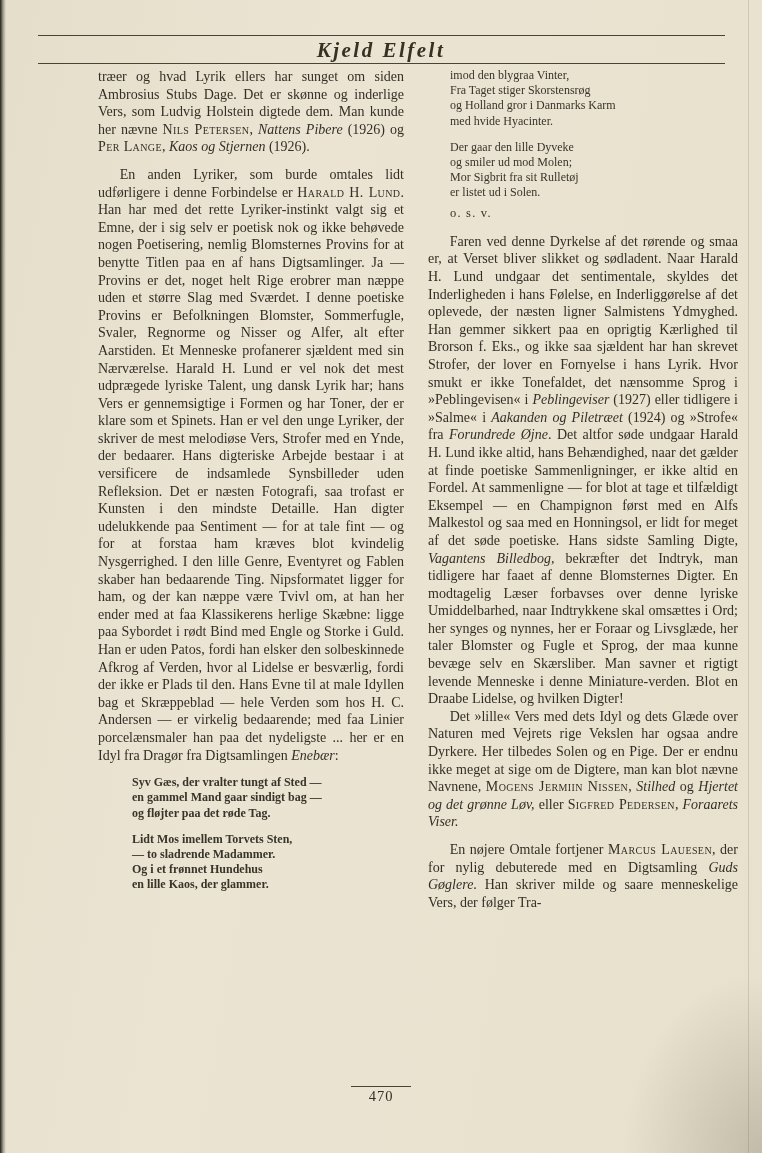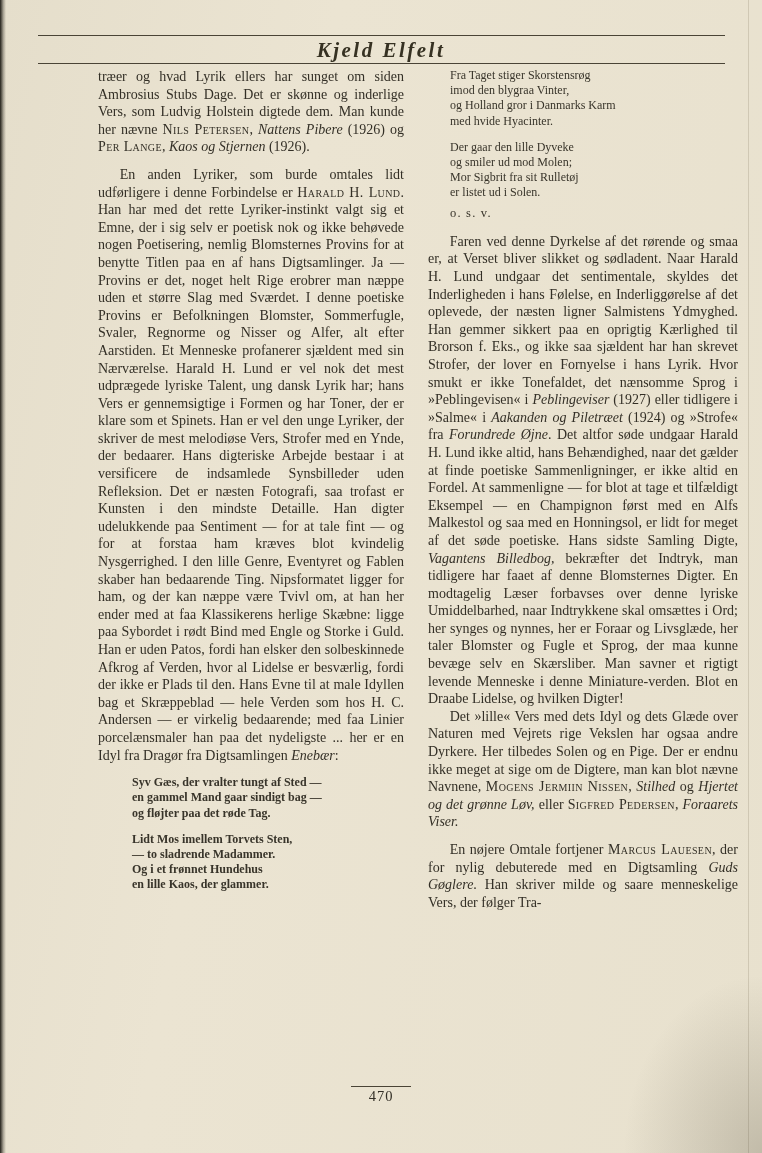--- a/index.html
+++ b/index.html
@@ -105,22 +105,22 @@
             <div class="verse-line">Lidt Mos imellem Torvets Sten,</div>
             <div class="verse-line">— to sladrende Madammer.</div>
             <div class="verse-line">Og i et frønnet Hundehus</div>
             <div class="verse-line">en lille Kaos, der glammer.</div>
           </div>
         </div>
     </div>
     <div class="col-right">
       <div class="verse verse-right">
           <div class="stanza">
+            <div class="verse-line">imod den blygraa Vinter,</div>
             <div class="verse-line">Fra Taget stiger Skorstensrøg</div>
-            <div class="verse-line">imod den blygraa Vinter,</div>
             <div class="verse-line">og Holland gror i Danmarks Karm</div>
             <div class="verse-line">med hvide Hyacinter.</div>
           </div>
           <div class="stanza">
             <div class="verse-line">Der gaar den lille Dyveke</div>
             <div class="verse-line">og smiler ud mod Molen;</div>
             <div class="verse-line">Mor Sigbrit fra sit Rulletøj</div>
             <div class="verse-line">er listet ud i Solen.</div>
           </div>
           <div class="verse-suffix">o. s. v.</div>

